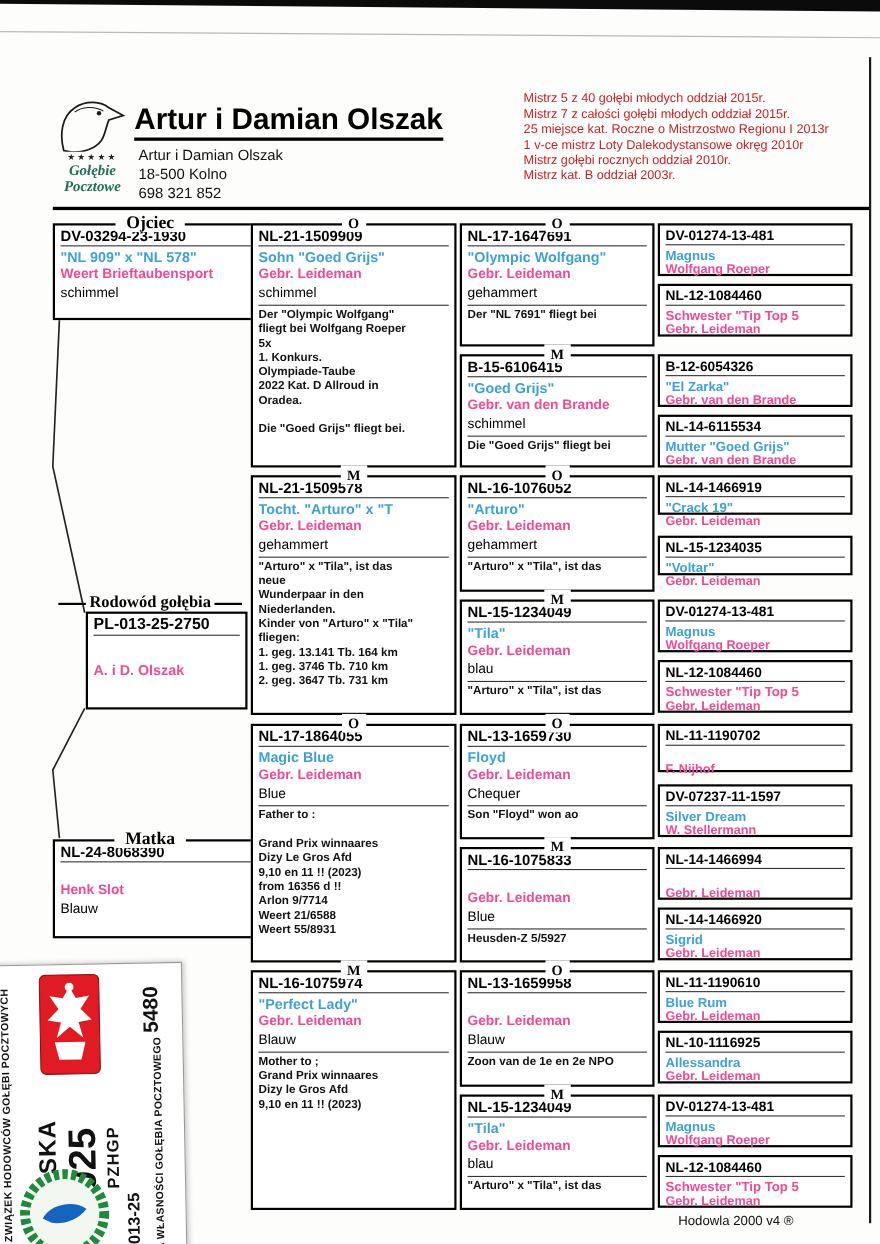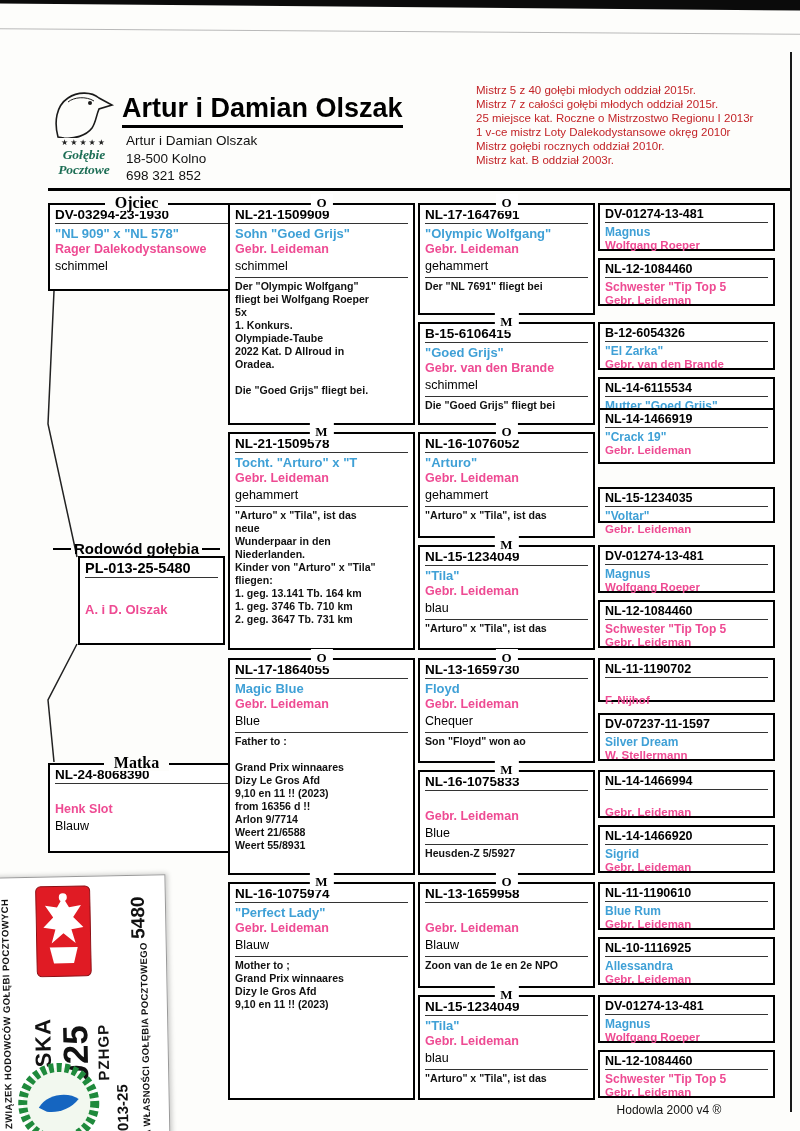--- a/index.html
+++ b/index.html
@@ -30,21 +30,21 @@
   .name.pink{color:#ee4b93}
   .breeder{font-size:12.5px;font-weight:bold;color:#ee4b93;line-height:15px;white-space:nowrap;overflow:hidden}
   .colr{font-size:12.5px;color:#000;line-height:16px;padding:1px 0 2px}
   .notes{font-size:10.6px;font-weight:bold;color:#111;border-top:1.5px solid #333;margin-top:1px;padding-top:2px;line-height:13px;white-space:pre-line}
   .owner{margin-top:24px;font-size:13px;font-weight:bold;color:#ee4b93}
   .c4 .ring{font-size:12.5px}
   .c4 .name{font-size:12px;min-height:14px;line-height:14px}
   .c4 .breeder{font-size:11.5px;line-height:13px}
   .big-label{position:absolute;text-align:center;font-family:"Liberation Serif",serif;font-weight:bold;font-size:16px;z-index:3;line-height:22px;color:#000}
   .big-label span{background:#fdfdfb;padding:0 10px}
-  .ped-label{position:absolute;display:flex;align-items:center;font-family:Liberation Sans, sans-serif;font-weight:bold;font-size:15px;z-index:3;color:#000}
+  .ped-label{position:absolute;display:flex;align-items:center;font-family:Liberation Serif, serif;font-weight:bold;font-size:15px;z-index:3;color:#000}
   .ped-label .dash{flex:1;border-top:2px solid #000;margin:0 3px}
   .connect{position:absolute;left:0;top:0;z-index:1}
   .footer{position:absolute;left:560px;top:1103px;width:218px;text-align:center;font-size:12px;color:#111}
   
   .side-card{position:absolute;left:-8px;top:876px;width:176px;height:272px;background:#fff;border:1px solid #999;box-shadow:2px -1px 5px rgba(0,0,0,.2);transform:rotate(-1.1deg);z-index:5;overflow:hidden}
   .vtext{position:absolute;writing-mode:vertical-rl;transform:rotate(180deg);white-space:nowrap;color:#111;font-family:"Liberation Sans",sans-serif}
   .assoc{left:8px;top:6px;height:258px;font-size:9.5px;font-weight:bold;letter-spacing:.4px}
   .own-t{left:146px;top:68px;height:198px;font-size:9.5px;font-weight:bold;letter-spacing:.3px}
   .suffix{left:136px;top:5px;height:58px;font-size:19px;font-weight:bold}
   .rfrag{left:119px;top:156px;height:108px;font-size:15px;font-weight:bold}
@@ -91,31 +91,31 @@
 
   <svg class="connect" width="800" height="1131">
     <polyline points="54,291 48,424 77,557" fill="none" stroke="#222" stroke-width="1.5"></polyline>
     <polyline points="77,644 48,700 54,762" fill="none" stroke="#222" stroke-width="1.5"></polyline>
   </svg>
 
   <div class="big-label" style="left:48px;top:192px;width:177px"><span>Ojciec</span></div>
   <div class="pbox c1" style="top:203px;height:88px">
     <div class="ring">DV-03294-23-1930</div>
     <div class="name">"NL 909" x "NL 578"</div>
-    <div class="breeder">Rager Dalekodystansowe</div>
+    <div class="breeder">Weert Brieftaubensport</div>
     <div class="colr">schimmel</div>
   </div>
 
   <div class="ped-label" style="left:50px;top:540px;width:173px">
     <i class="dash"></i>
       <span>Rodowód gołębia</span>
       <i class="dash"></i>
   </div>
   <div class="pbox" style="left:78px;top:556px;width:147px;height:89px">
-    <div class="ring" style="font-size:14.5px">PL-013-25-5480</div>
+    <div class="ring" style="font-size:14.5px">PL-013-25-2750</div>
     <div class="owner">A. i D. Olszak</div>
   </div>
 
   <div class="big-label" style="left:48px;top:752px;width:177px"><span>Matka</span></div>
   <div class="pbox c1" style="top:763px;height:90px">
     <div class="ring">NL-24-8068390</div>
     <div class="name"></div>
     <div class="breeder">Henk Slot</div>
     <div class="colr">Blauw</div>
   </div>
@@ -258,21 +258,21 @@
   <div class="pbox c4" style="top:322px;height:48px">
     <div class="ring">B-12-6054326</div>
     <div class="name">"El Zarka"</div>
     <div class="breeder">Gebr. van den Brande</div>
   </div>
   <div class="pbox c4" style="top:377px;height:48px">
     <div class="ring">NL-14-6115534</div>
     <div class="name">Mutter "Goed Grijs"</div>
     <div class="breeder">Gebr. van den Brande</div>
   </div>
-  <div class="pbox c4" style="top:408px;height:56px">
+  <div class="pbox c4" style="top:432px;height:36px">
     <div class="ring">NL-14-1466919</div>
     <div class="name">"Crack 19"</div>
     <div class="breeder">Gebr. Leideman</div>
   </div>
   <div class="pbox c4" style="top:487px;height:36px">
     <div class="ring">NL-15-1234035</div>
     <div class="name">"Voltar"</div>
     <div class="breeder">Gebr. Leideman</div>
   </div>
   <div class="pbox c4" style="top:545px;height:48px">

